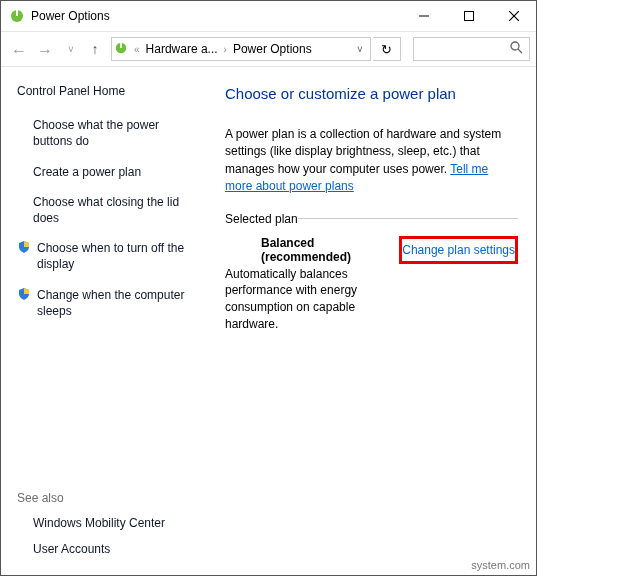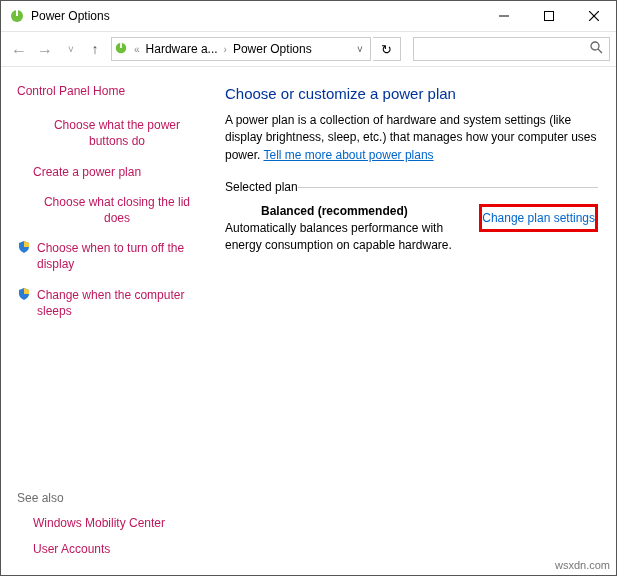--- a/index.html
+++ b/index.html
@@ -1,45 +1,45 @@
 <!DOCTYPE html>
 <html><head>
 <meta charset="utf-8">
 <style>
   * { box-sizing: border-box; font-family: "Segoe UI", Tahoma, sans-serif; }
   body { margin: 0; background: #fff; }
-  .window { width: 617px; height: 576px; border: 1px solid #555; position: relative; background: #fff; }
+  .window { width: 537px; height: 576px; border: 1px solid #555; position: relative; background: #fff; }
   .titlebar { height: 30px; display: flex; align-items: center; padding-left: 8px; }
   .titlebar .ticon { width: 16px; height: 16px; margin-right: 6px; }
   .titlebar .title { font-size: 12px; flex: 1; }
   .winbtns { display: flex; height: 100%; }
   .winbtn { width: 45px; display: flex; align-items: center; justify-content: center; font-size: 13px; }
   .winbtn svg { display:block; }
   .navbar { height: 36px; border-top: 1px solid #e5e5e5; border-bottom: 1px solid #e5e5e5; display: flex; align-items: center; padding: 0 6px; gap: 2px; }
   .navarrow { width: 24px; height: 24px; display:flex; align-items:center; justify-content:center; color:#9a9a9a; font-size:16px; }
   .uparrow { width: 20px; height:20px; display:flex; align-items:center; justify-content:center; color:#555; margin-right:4px; font-size:14px;}
   .addrwrap { display:flex; align-items:center; height:24px; border:1px solid #ccc; flex:0 0 260px; padding:0 2px; font-size:12px; gap:4px;}
   .addrwrap .sep { color:#888; font-size:10px; margin:0 2px;}
   .crumb { color:#000; white-space:nowrap; }
   .crumb.trunc { max-width:78px; overflow:hidden; text-overflow:ellipsis; }
   .addrdrop { width:16px; text-align:center; color:#555; font-size:10px;}
   .refresh { width:28px; height:24px; border:1px solid #ccc; border-left:none; display:flex; align-items:center; justify-content:center; font-size:13px;}
   .searchbox { flex:1; margin-left:10px; height:24px; border:1px solid #ccc; display:flex; align-items:center; justify-content:flex-end; padding:0 6px;}
   .searchbox .mglass { color:#666; font-size:13px; }
   .body { display:flex; height: calc(100% - 66px); }
   .sidebar { width:210px; padding:16px 10px 10px 16px; font-size:12px; display:flex; flex-direction:column; }
-  .sidebar a { color:#be185d; text-decoration:none; display:block; line-height:1.35; }
+  .sidebar a { color:#0f172a; text-decoration:none; display:block; line-height:1.35; }
   .cphome { margin-bottom:18px; }
   .sideitem { display:flex; align-items:flex-start; gap:6px; margin-bottom:14px; padding-left:16px; }
-  .sideitem.noicon { padding-left:16px;text-align:center; }
+  .sideitem.noicon { padding-left:16px; }
   .sideitem .sicon { width:14px; flex:0 0 14px; margin-left:-16px; }
   .seealso-block { margin-top:auto; padding-bottom:8px; }
   .seealso { color:#6d6d6d; font-size:12px; margin-bottom:10px; }
   .main { flex:1; padding:18px 18px 10px 14px; font-size:12px; color:#000; position:relative;}
-  .heading { color:#003399; font-size:15px; margin-bottom:10px; }
+  .heading { color:#003399; font-size:15px; margin-bottom:24px; }
   .desc { line-height:1.45; }
   .desc a { color:#0066cc; text-decoration:underline; }
   .selhdr { margin-top:16px; display:flex; align-items:center; color:#000; }
   .selhdr .line { flex:1; height:1px; background:#ccc; }
   .planrow { margin-top:10px; display:flex; align-items:flex-start; justify-content:space-between; gap:10px;}
   .planname { font-weight:700;padding-left:36px; }
   .plandesc { margin-top:2px; line-height:1.4; }
   .changebox { border:3px solid #e60000; padding:4px 0; }
   .changebox a { color:#0066cc; text-decoration:none; font-size:12px; }
   .watermark { position:absolute; bottom:4px; right:6px; font-size:11px; color:#777; }
@@ -161,14 +161,14 @@
           <div class="plandesc">Automatically balances performance with energy consumption on capable hardware.</div>
         </div>
         <div class="changebox">
           <a href="#">Change plan settings</a>
         </div>
       </div>
 
     </div>
   </div>
 
-  <div class="watermark">wsxdn.com</div>
+  <div class="watermark">system.com</div>
 </div>
 
 </body></html>

